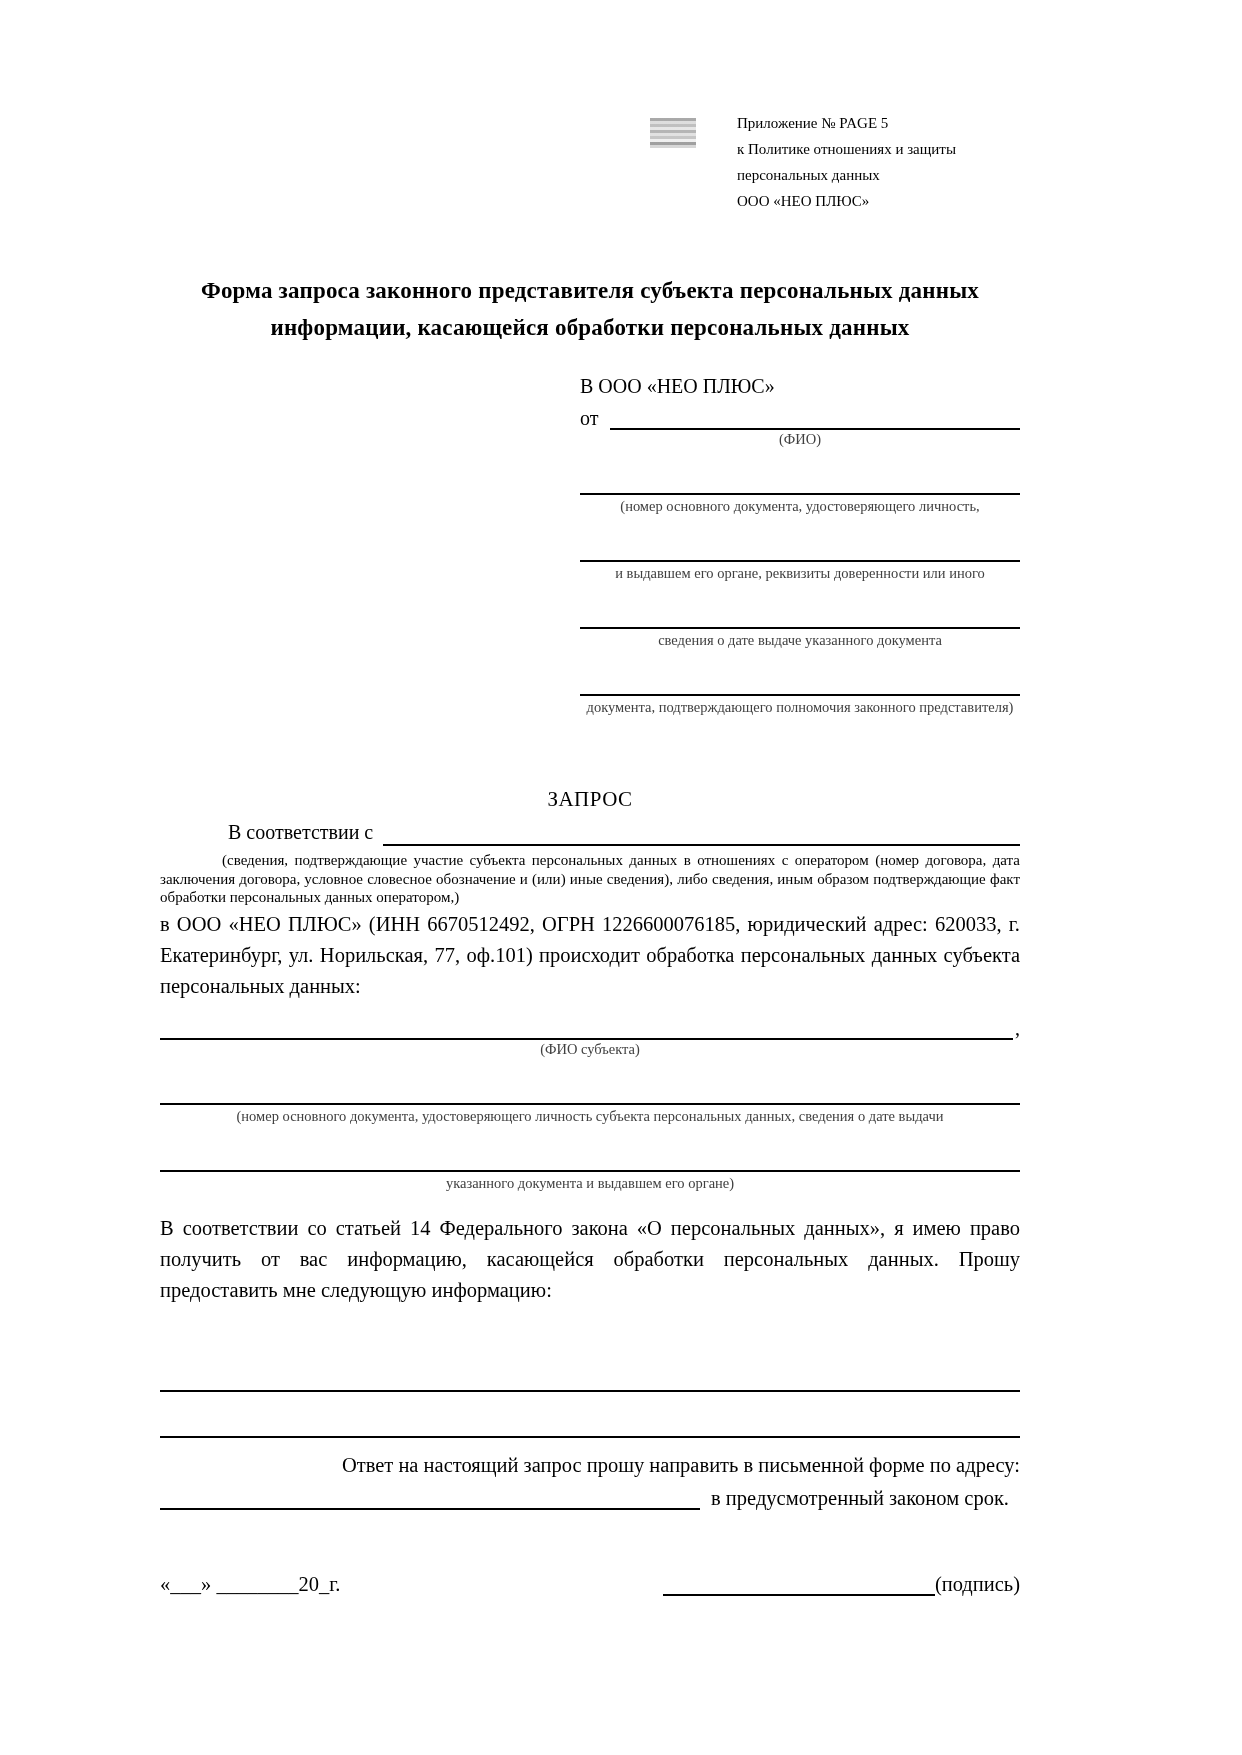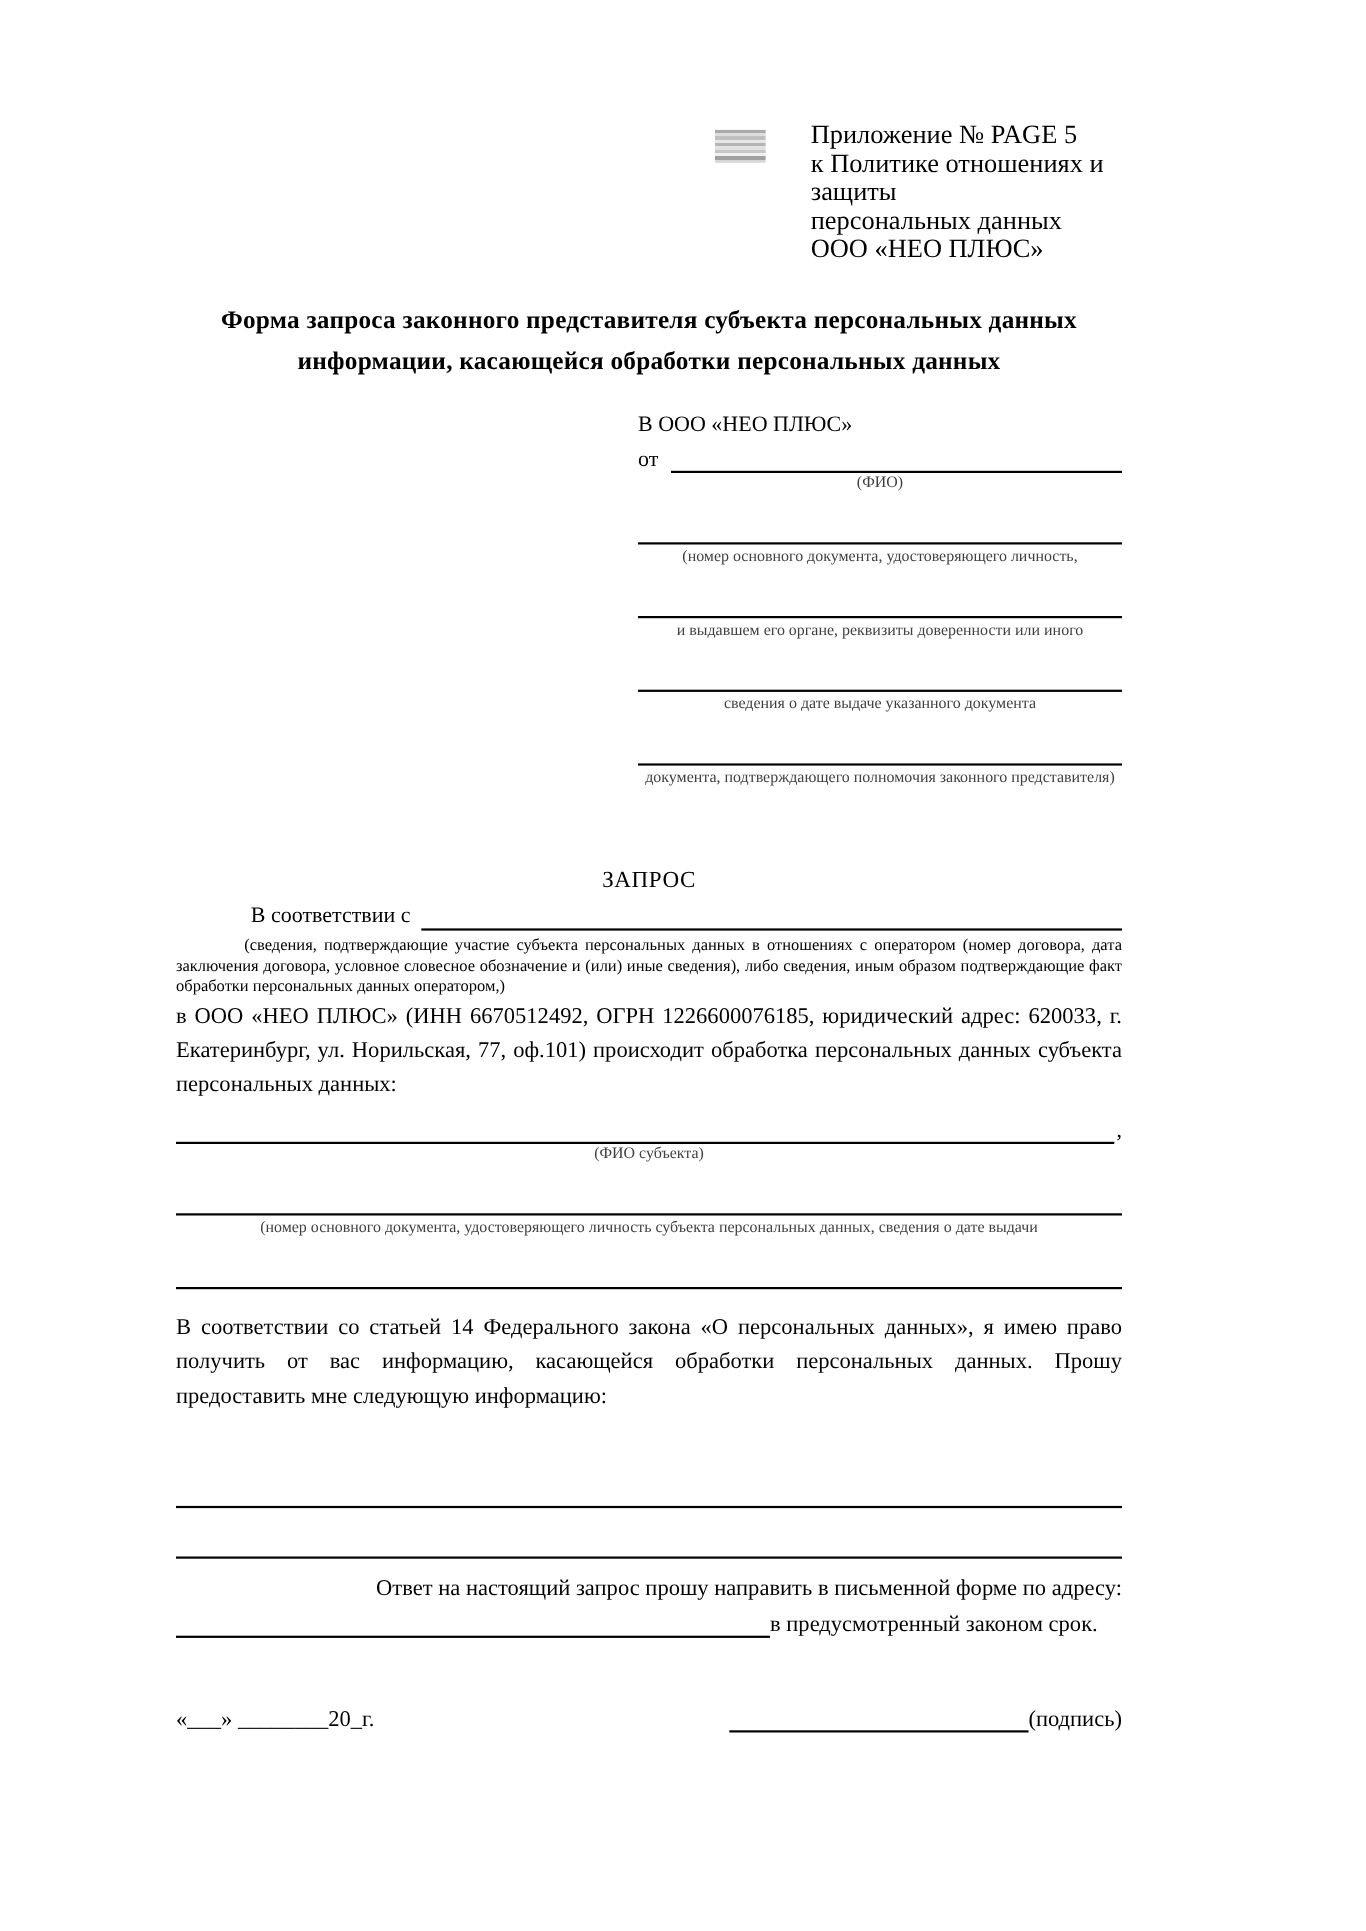--- a/index.html
+++ b/index.html
@@ -23,21 +23,21 @@
   .embedded-thumb {
     position: absolute; left: 490px; top: 8px;
     width: 46px; height: 30px;
     background:
       repeating-linear-gradient(180deg,
         #9a9a9a 0 3px, #d8d8d8 3px 6px, #b5b5b5 6px 9px,
         #e3e3e3 9px 12px, #a8a8a8 12px 15px, #dcdcdc 15px 18px,
         #bcbcbc 18px 21px, #ededed 21px 24px, #8f8f8f 24px 27px, #d0d0d0 27px 30px);
     opacity: .85;
   }
-  .header-block { position: absolute; left: 577px; top: 0; font-size: 24px; line-height: 26px; }
+  .header-block { position: absolute; left: 577px; top: 0; font-size: 15px; line-height: 26px; }
 
   
   .doc-title {
     margin-top: 34px;
     text-align: center;
     font-weight: bold;
     font-size: 23px;
     line-height: 37px;
     letter-spacing: 0.2px;
   }
@@ -72,21 +72,21 @@
   .subject-row .uline { flex: 1 1 auto; height: 22px; }
   .subject-row .comma { flex: 0 0 auto; padding-left: 2px; }
   .law-par { margin-top: 20px; }
 
   .blank-line { border-bottom: 2px solid #000; height: 46px; width: 100%; }
   .blank-line.first { margin-top: 40px; }
 
   .answer-line { margin-top: 12px; font-size: 20.5px; line-height: 30px; text-align: right; }
   .address-row { display: flex; align-items: flex-end; height: 30px; font-size: 20.5px; }
   .address-row .uline { flex: 0 0 540px; height: 26px; }
-  .address-row .tail { flex: 1 1 auto; text-align: left; }
+  .address-row .tail { flex: 1 1 auto; text-align: center; }
 
   
   .footer-row { display: flex; align-items: flex-end; margin-top: 56px; font-size: 20.5px; height: 30px; }
   .footer-row .date { flex: 0 0 auto; }
   .footer-row .spacer { flex: 1 1 auto; }
   .footer-row .sig-line { flex: 0 0 272px; height: 24px; border-bottom: 2px solid #000; }
   .footer-row .sig-cap { flex: 0 0 auto; }
 </style>
 </head>
 <body>
@@ -147,20 +147,21 @@
     <span class="comma">,</span>
   </div>
   <div class="cap">(ФИО субъекта)</div>
 
   <div class="pair">
     <div class="uline"></div>
     <div class="cap">(номер основного документа, удостоверяющего личность субъекта персональных данных, сведения о дате выдачи</div>
   </div>
   <div class="pair">
     <div class="uline"></div>
+    <div class="cap">указанного документа и выдавшем его органе)</div>
   </div>
 
   <div class="body-par law-par">В соответствии со статьей 14 Федерального закона «О персональных данных», я имею право получить от вас информацию, касающейся обработки персональных данных. Прошу предоставить мне следующую информацию:</div>
 
   <div class="blank-line first"></div>
   <div class="blank-line"></div>
 
   <div class="answer-line">Ответ на настоящий запрос прошу направить в письменной форме по адресу:</div>
   <div class="address-row">
     <span class="uline"></span>

